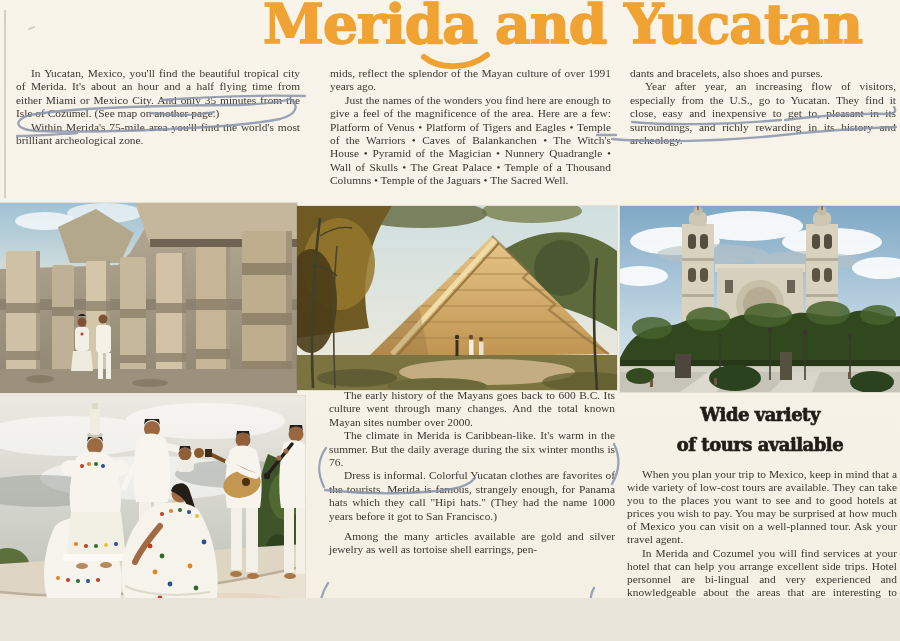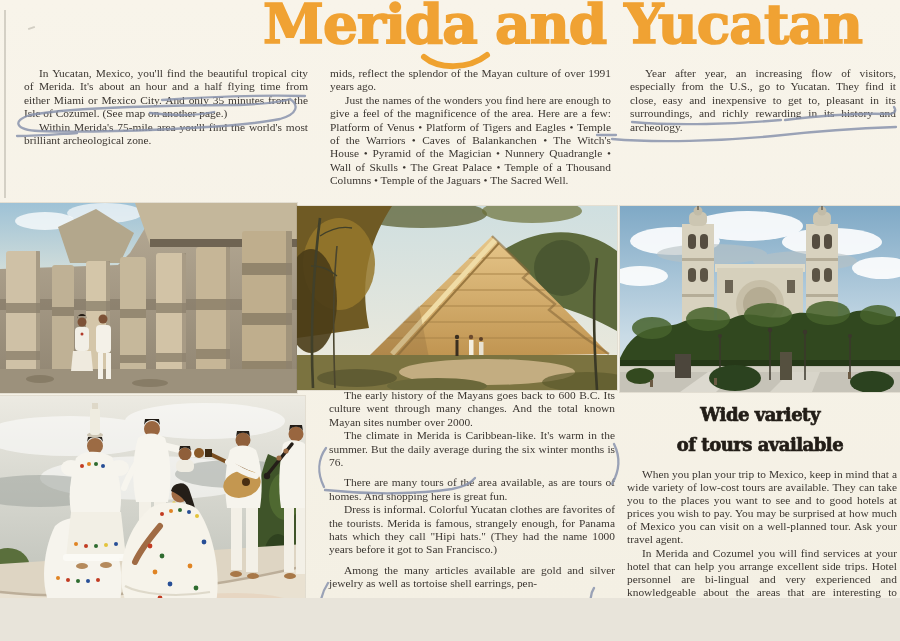--- a/index.html
+++ b/index.html
@@ -8,21 +8,21 @@
     background:linear-gradient(180deg,#f8f4ea 0%,#f6f2e7 55%,#f4f0e4 100%);
     font-family:"Liberation Serif", serif;
   }
   .col{
     position:absolute;text-align:justify;color:#3b3631;
     font-size:11.4px;line-height:13.4px;
   }
   .col p{margin:0;text-indent:15px;}
   .col p.noindent{text-indent:0;}
   .col p.gap{margin-top:7px;}
-  #col-tl{left:24px;top:67px;width:284px;}
+  #col-tl{left:16px;top:67px;width:284px;}
   #col-tm{left:330px;top:67px;width:281px;}
   #col-tr{left:630px;top:67px;width:266px;}
   #col-bm{left:329px;top:389px;width:286px;}
   #col-br{left:627px;top:468px;width:270px;line-height:13.1px;}
   #main-title{
     position:absolute;left:225px;top:-8px;width:675px;height:66px;
     text-align:center;font-family:"DejaVu Serif", serif;font-weight:bold;
     font-size:55px;line-height:64px;letter-spacing:-1px;
     color:#f0a233;-webkit-text-stroke:1.6px #f0a233;white-space:nowrap;
   }
@@ -57,20 +57,21 @@
 
   <div id="col-tl" class="col">
     <p>In Yucatan, Mexico, you'll find the beautiful tropical city of Merida. It's about an hour and a half flying time from either Miami or Mexico City. And only 35 minutes from the Isle of Cozumel. (See map on another page.)</p>
     <p>Within Merida's 75-mile area you'll find the world's most brilliant archeological zone.</p>
   </div>
   <div id="col-tm" class="col">
     <p class="noindent">mids, reflect the splendor of the Mayan culture of over 1991 years ago.</p>
     <p>Just the names of the wonders you find here are enough to give a feel of the magnificence of the area. Here are a few: Platform of Venus • Platform of Tigers and Eagles • Temple of the Warriors • Caves of Balankanchen • The Witch's House • Pyramid of the Magician • Nunnery Quadrangle • Wall of Skulls • The Great Palace • Temple of a Thousand Columns • Temple of the Jaguars • The Sacred Well.</p>
   </div>
   <div id="col-tr" class="col">
+    <p class="noindent">dants and bracelets, also shoes and purses.</p>
     <p>Year after year, an increasing flow of visitors, especially from the U.S., go to Yucatan. They find it close, easy and inexpensive to get to, pleasant in its surroundings, and richly rewarding in its history and archeology.</p>
   </div>
 
   <div id="photo-ruins" class="photo">
     <svg viewBox="0 0 297 190" preserveAspectRatio="none">
       <defs>
         <linearGradient id="sky1" x1="0" y1="0" x2="0" y2="1">
           <stop offset="0" stop-color="#9ec2d6"></stop>
             <stop offset="1" stop-color="#cfdcda"></stop>
         </linearGradient>
@@ -438,21 +439,20 @@
         <rect x="284" y="112" width="10" height="64" fill="#f3f0e7"></rect>
         <rect x="296" y="112" width="9" height="66" fill="#f3f0e7"></rect>
         <ellipse cx="290" cy="180" rx="6" ry="3" fill="#a87848"></ellipse>
       </g>
     </svg>
   </div>
 
   <div id="col-bm" class="col">
     <p>The early history of the Mayans goes back to 600 B.C. Its culture went through many changes. And the total known Mayan sites number over 2000.</p>
     <p>The climate in Merida is Caribbean-like. It's warm in the summer. But the daily average during the six winter months is 76.</p>
-    <p class="gap">There are many tours of the area available, as are tours of homes. And shopping here is great fun.</p>
     <p>Dress is informal. Colorful Yucatan clothes are favorites of the tourists. Merida is famous, strangely enough, for Panama hats which they call "Hipi hats." (They had the name 1000 years before it got to San Francisco.)</p>
     <p class="gap">Among the many articles available are gold and silver jewelry as well as tortoise shell earrings, pen-</p>
   </div>
 
   <div id="tours-heading">
     <div>Wide variety</div>
     <div>of tours available</div>
   </div>
 
   <div id="col-br" class="col">

